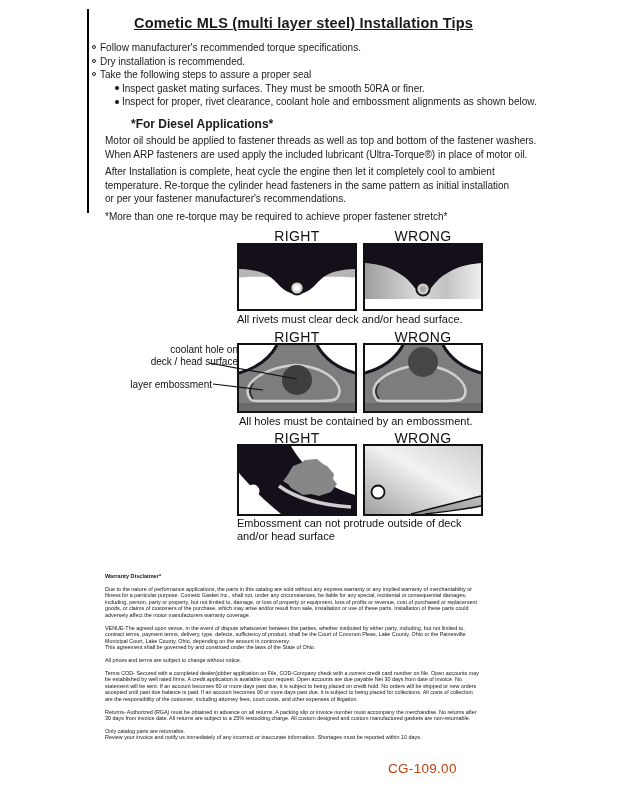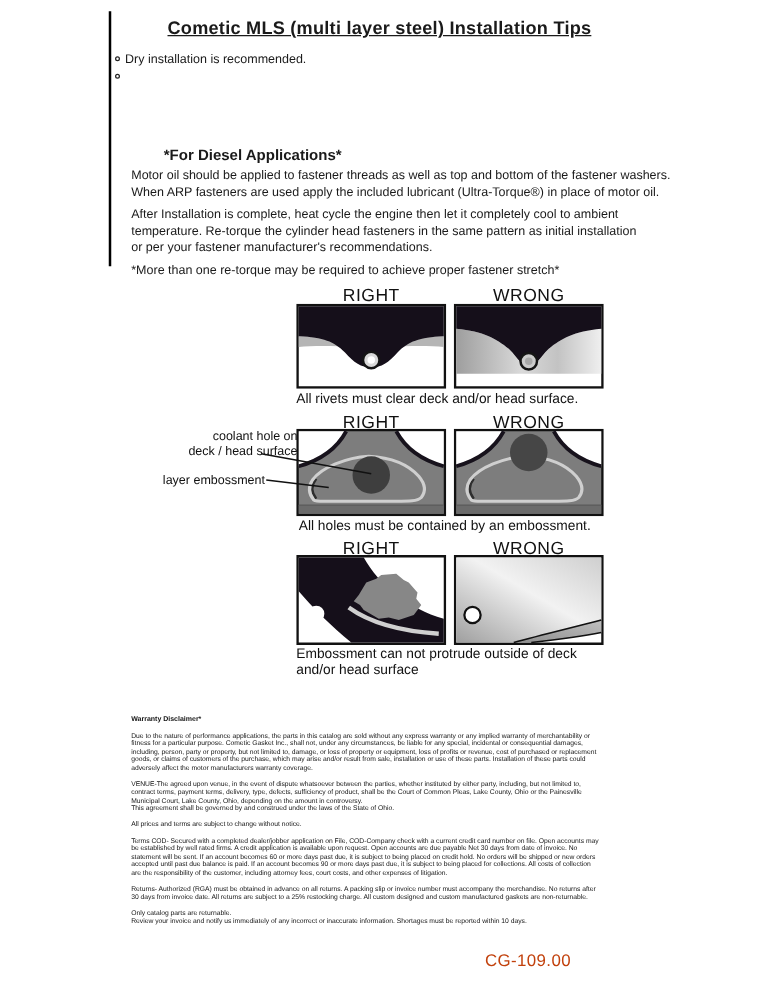--- a/index.html
+++ b/index.html
@@ -60,24 +60,39 @@
 </head>
 <body>
 
 <div class="abs change-bar"></div>
 
 <div class="abs page-title">Cometic MLS (multi layer steel) Installation Tips</div>
 
 <div class="abs tips">
   <div class="tip-row">
     <span class="o-bullet"></span>
-    <span>Dry installation is recommended.</span>
+    <span>Follow manufacturer's recommended torque specifications.</span>
   </div>
   <div class="tip-row">
     <span class="o-bullet"></span>
+    <span>Dry installation is recommended.</span>
+  </div>
+  <div class="tip-row">
+    <span class="o-bullet"></span>
+    <span>Take the following steps to assure a proper seal</span>
+  </div>
+  <div class="sub-tips">
+    <div class="tip-row">
+      <span class="f-bullet"></span>
+      <span>Inspect gasket mating surfaces.  They must be smooth 50RA or finer.</span>
+    </div>
+    <div class="tip-row">
+      <span class="f-bullet"></span>
+      <span>Inspect for proper, rivet clearance, coolant hole and embossment alignments as shown below.</span>
+    </div>
   </div>
 </div>
 
 <div class="abs diesel-heading">*For Diesel Applications*</div>
 <div class="abs para para1">Motor oil should be applied to fastener threads as well as top and bottom of the fastener washers.
 When ARP fasteners are used apply the included lubricant (Ultra-Torque®) in place of motor oil.</div>
 <div class="abs para para2">After Installation is complete, heat cycle the engine then let it completely cool to ambient
 temperature. Re-torque the cylinder head fasteners in the same pattern as initial installation
 or per your fastener manufacturer's recommendations.</div>
 <div class="abs para note">*More than one re-torque may be required to achieve proper fastener stretch*</div>

